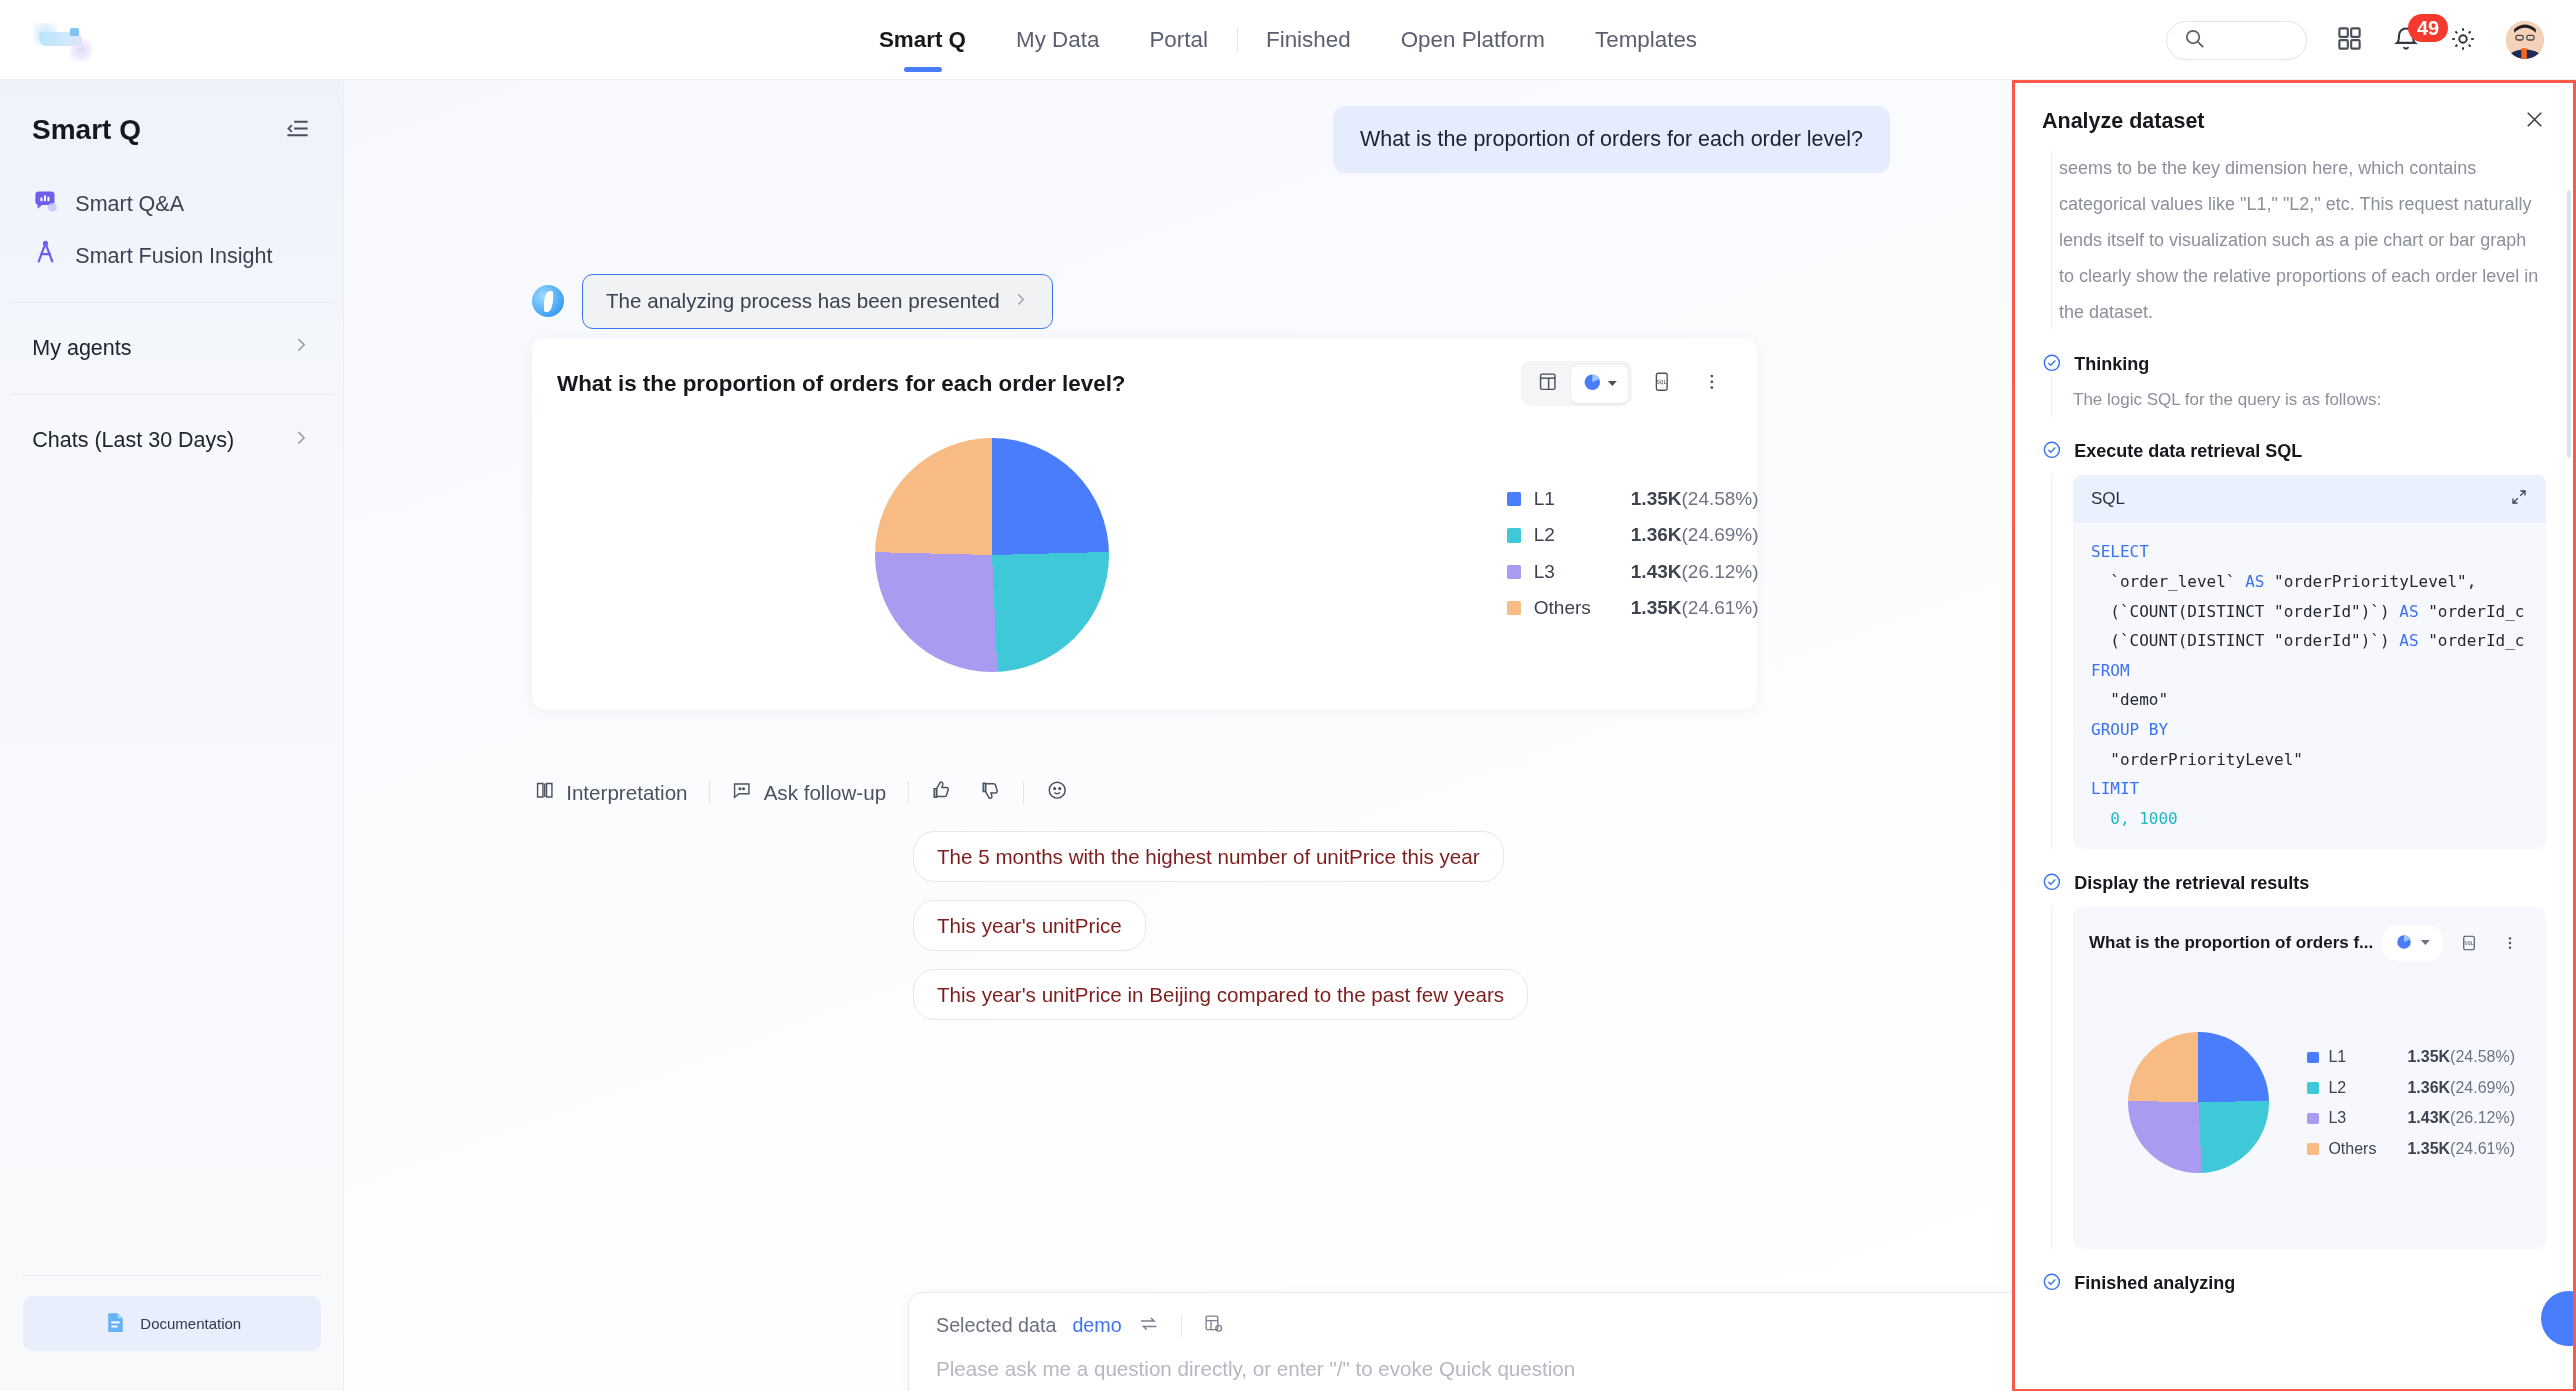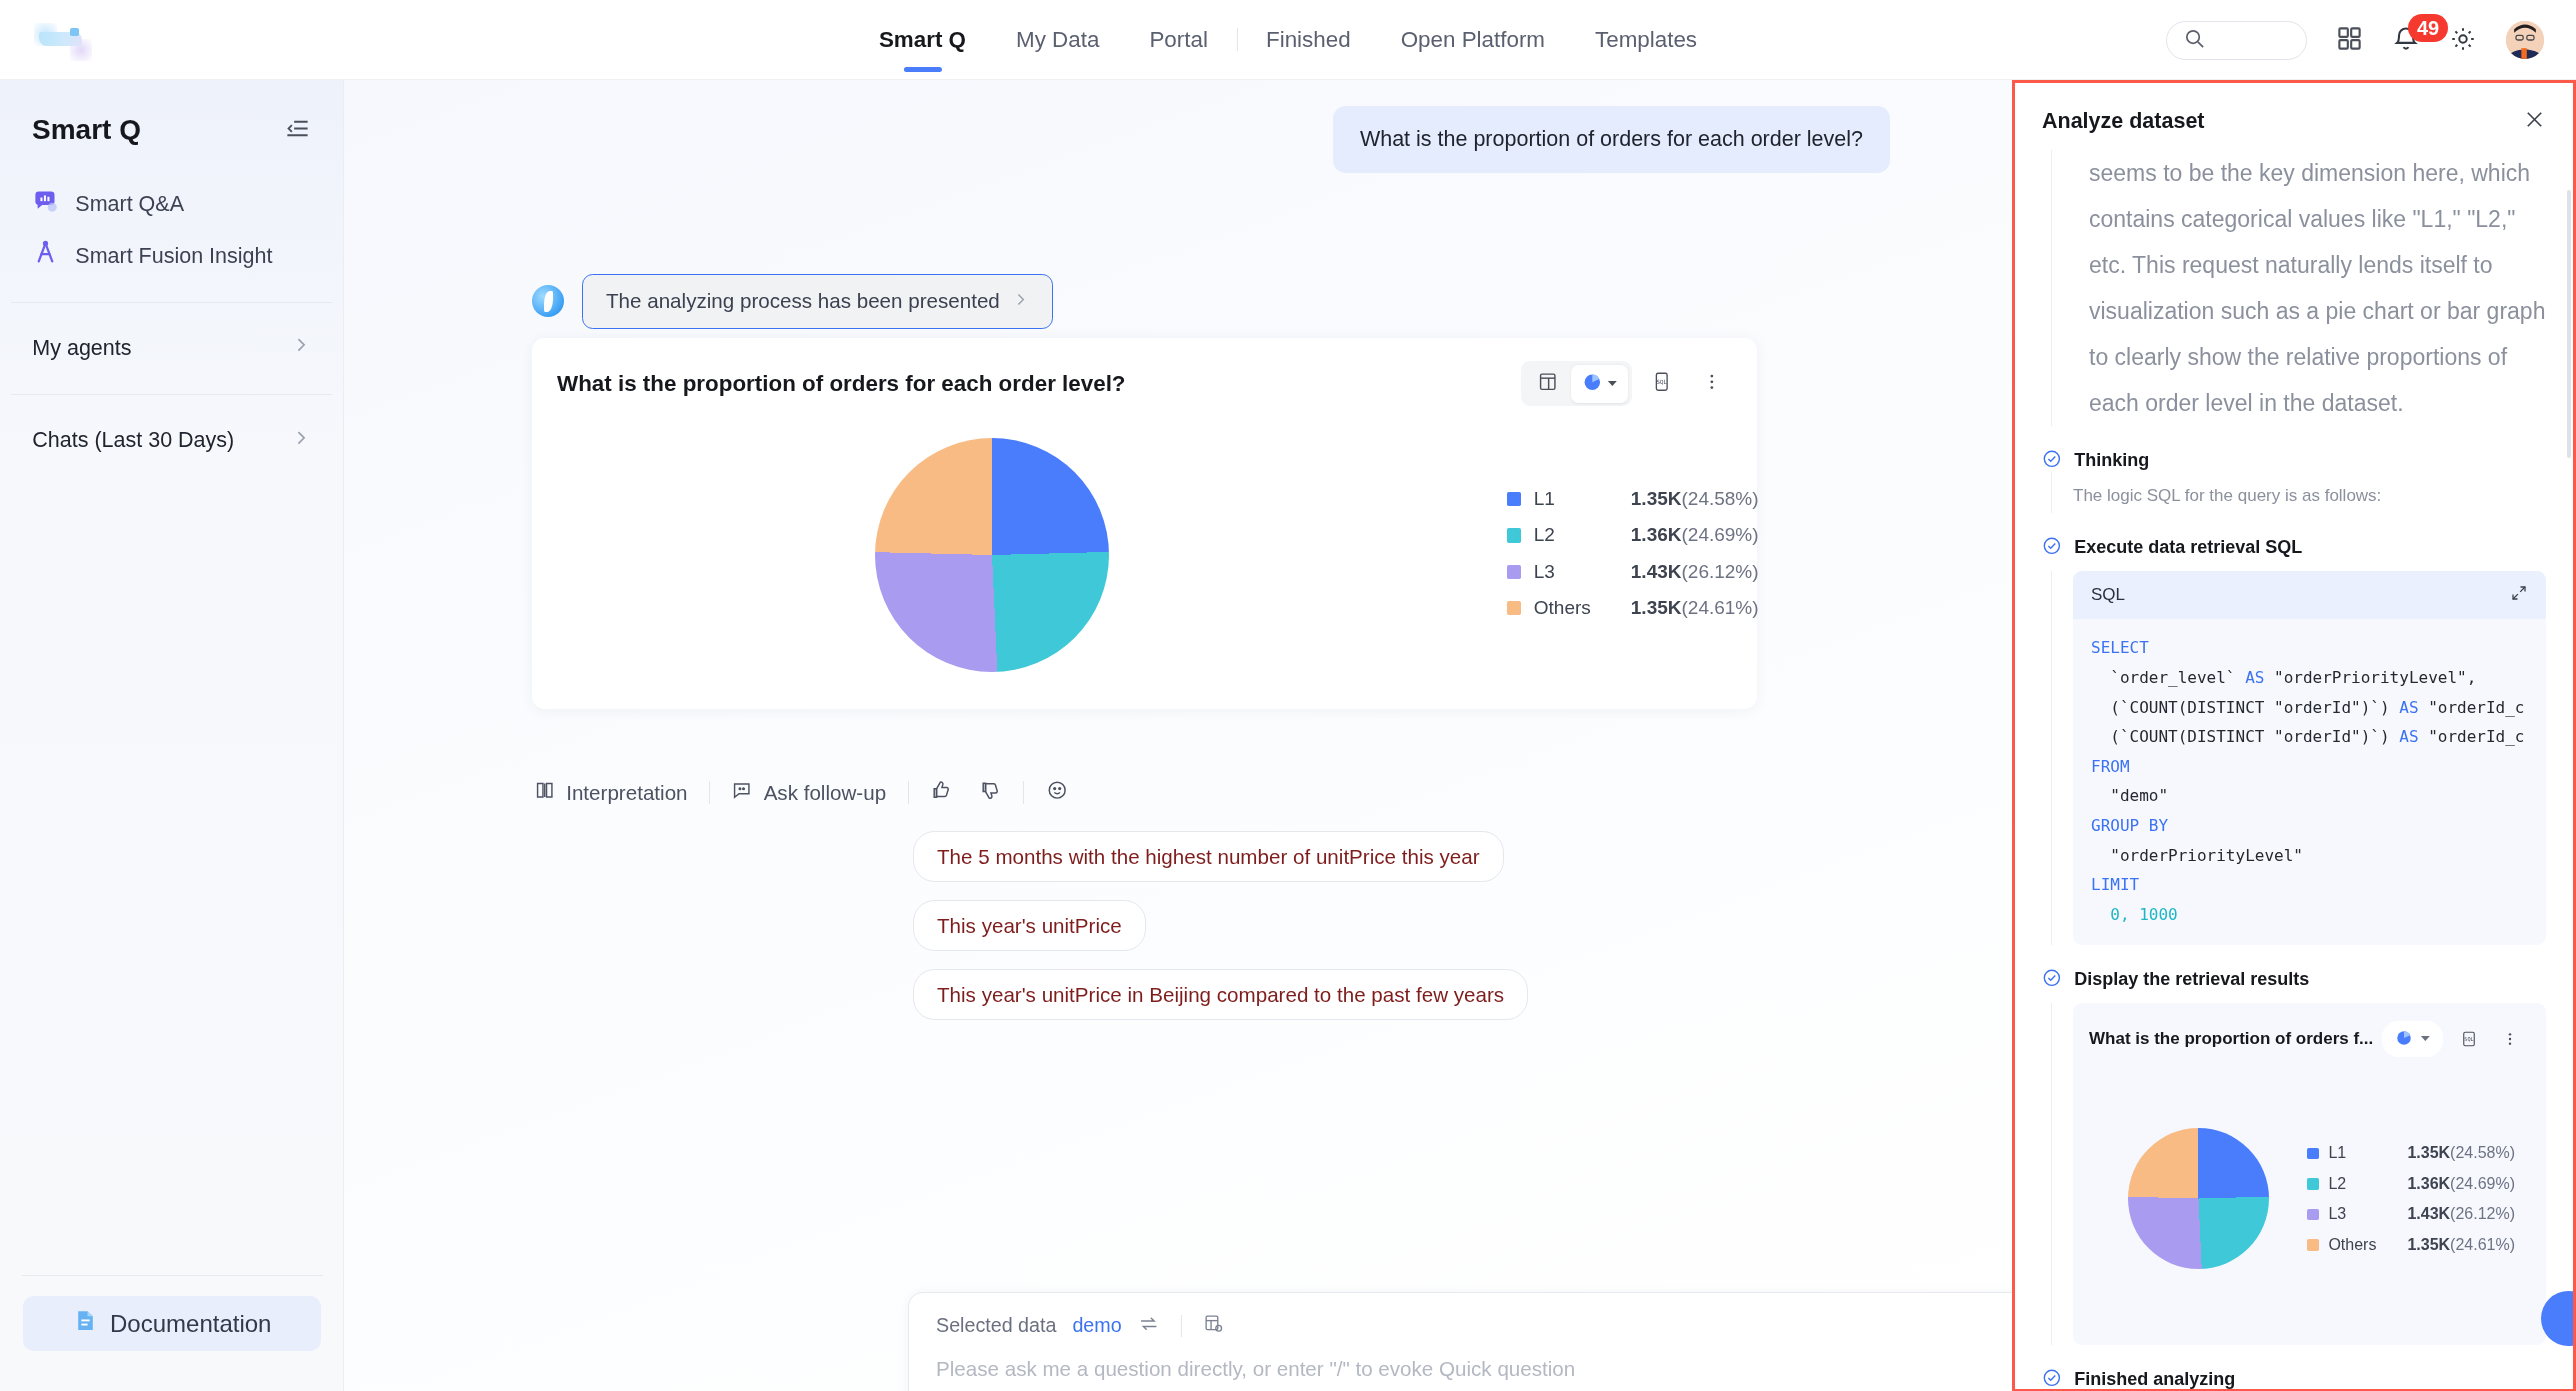--- a/index.html
+++ b/index.html
@@ -110,21 +110,21 @@
     height: 52px; margin: 0 18px; padding: 0 14.3px;
     font-size: 21.5px; color: #20242e; cursor: pointer;
   }
   .sb-bottom {
     position: absolute; bottom: 0; left: 0; width: 344px; padding: 0 0 41px 0;
   }
   .sb-bottom-div { height: 0.9px; background: #e6e9ef; margin: 0 21.5px 19.7px 21.5px; }
   .doc-btn {
     margin: 0 23px; height: 55px; background: #e8eefb; border-radius: 10.7px;
     display: flex; align-items: center; justify-content: center; gap: 12.5px;
-    font-size: 24px; color: #33384a; cursor: pointer;
+    font-size: 15px; color: #33384a; cursor: pointer;
   }
 
   
   .main {
     position: absolute; left: 344px; top: 80px; width: 1668px; height: 1312px;
     background: linear-gradient(160deg, #f6f8fd 0%, #fbfcfe 45%, #ffffff 100%);
     overflow: hidden;
   }
   .user-bubble {
     position: absolute; right: 122px; top: 26px;
@@ -230,22 +230,22 @@
     overflow: hidden;
   }
   .panel-head {
     display: flex; align-items: center; justify-content: space-between;
     padding: 25px 27px 16px 27px;
   }
   .panel-title { font-size: 21.5px; font-weight: bold; color: #16181d; }
   .panel-close { cursor: pointer; }
   .panel-body { padding: 0 27px 0 27px; }
   .p-text {
-    font-size: 23px; color: #8b909d; line-height: 2.0;
-    border-left: 1.8px solid #eceef2; padding-left: 37px; margin-left: 9px;
+    font-size: 18px; color: #8b909d; line-height: 2.0;
+    border-left: 1.8px solid #eceef2; padding-left: 7px; margin-left: 9px;
   }
   .step {
     display: flex; align-items: center; gap: 12.5px; margin-top: 23px;
   }
   .step-title { font-size: 18px; font-weight: bold; color: #16181d; }
   .step-body {
     border-left: 1.8px solid #eceef2; padding-left: 21px; margin-left: 9px;
   }
   .step-desc { font-size: 17px; color: #8b909d; line-height: 2.0; padding-top: 7.2px; }
 

